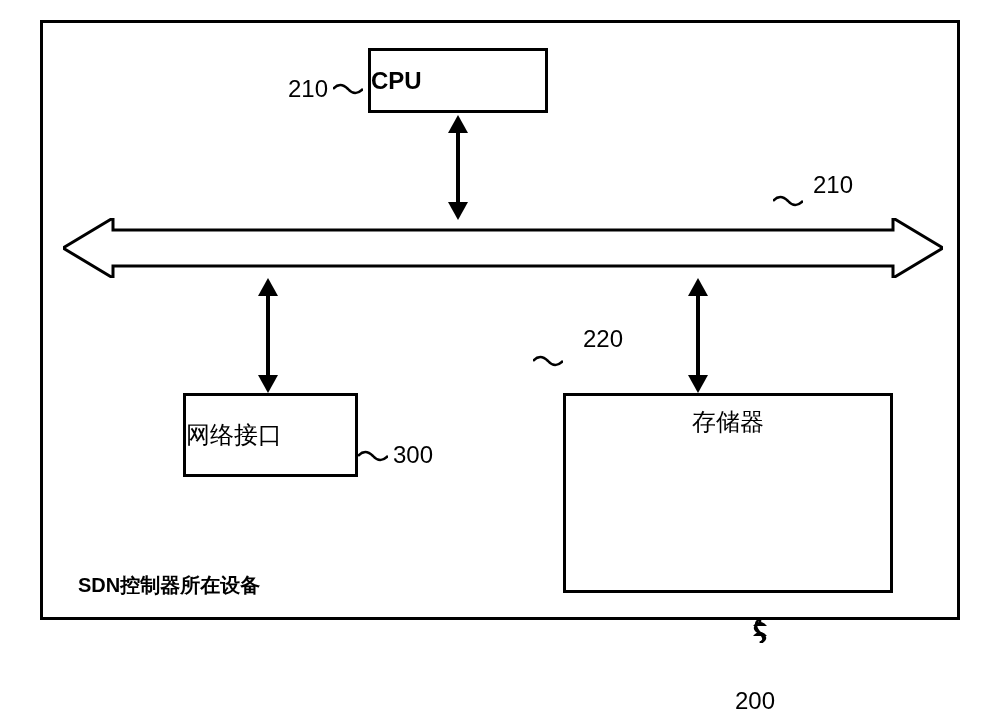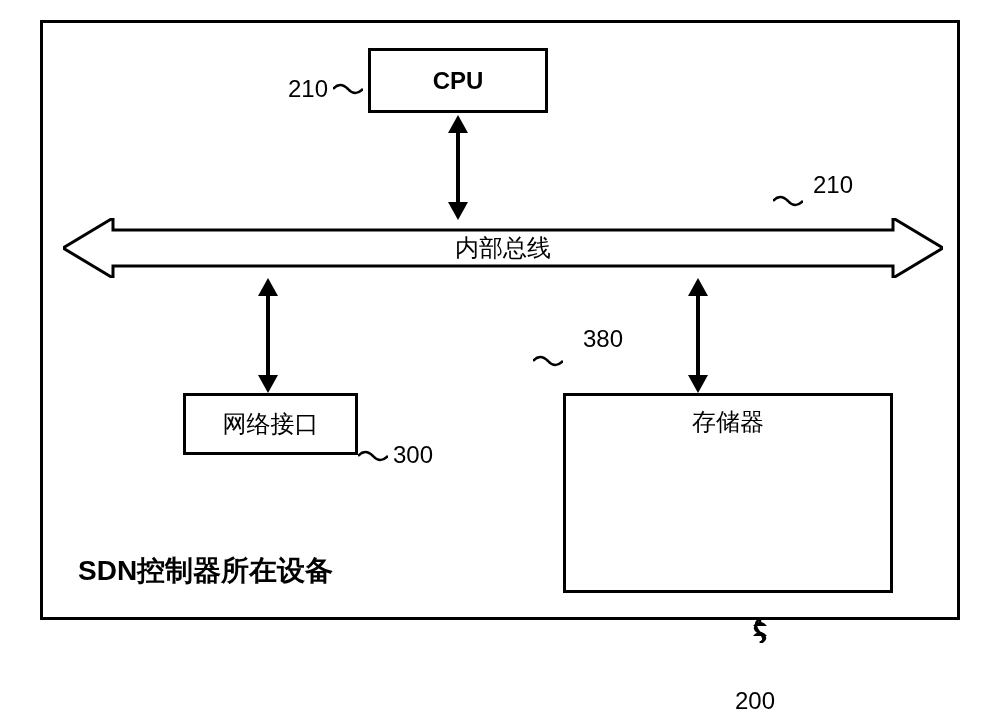--- a/index.html
+++ b/index.html
@@ -18,37 +18,37 @@
       height: 600px;
       border: 3px solid #000;
       background: #fff;
     }
     .box {
       position: absolute;
       border: 3px solid #000;
       background: #fff;
       display: flex;
       align-items: center;
-      justify-content: center;
+      justify-content: flex-start;
       font-size: 24px;
       text-align: center;
     }
     .cpu-box {
       left: 325px;
       top: 25px;
       width: 180px;
       height: 65px;
       font-weight: bold;
       font-family: Arial, sans-serif;
     }
     .network-box {
       left: 140px;
       top: 370px;
       width: 175px;
-      height: 62px;
+      height: 84px;
     }
     .memory-box {
       left: 520px;
       top: 370px;
       width: 330px;
       height: 200px;
       display: block;
       padding-top: 10px;
     }
     .memory-title {
@@ -83,22 +83,22 @@
       font-size: 24px;
     }
     .ref-label {
       position: absolute;
       font-size: 24px;
       font-family: Arial, sans-serif;
     }
     .sdn-label {
       position: absolute;
       left: 35px;
-      bottom: 27px;
-      font-size: 28px;
+      bottom: 18px;
+      font-size: 20px;
       font-weight: bold;
     }
     .squiggle {
       position: absolute;
       width: 30px;
       height: 15px;
     }
     .dbl-arrow {
       position: absolute;
     }
@@ -113,21 +113,20 @@
   </div>
   <svg class="squiggle" style="left:290px; top:58px;">
     <path d="M 0 8 Q 7 0 15 8 Q 22 16 30 8" stroke="#000" stroke-width="2.5" fill="none"></path>
   </svg>
   <div class="ref-label" style="left:245px; top:52px;">210</div>
 
   <div class="bus">
     <svg width="880" height="60">
       <polygon points="0,30 50,0 50,12 830,12 830,0 880,30 830,60 830,48 50,48 50,60" fill="#fff" stroke="#000" stroke-width="3"></polygon>
     </svg>
-    <span class="bus-label">内部总线</span>
   </div>
   <svg class="squiggle" style="left:730px; top:170px;">
     <path d="M 0 8 Q 7 0 15 8 Q 22 16 30 8" stroke="#000" stroke-width="2.5" fill="none"></path>
   </svg>
   <div class="ref-label" style="left:770px; top:148px;">210</div>
 
   <svg class="dbl-arrow" style="left:400px; top:92px; width:30px; height:105px;">
     <line x1="15" y1="12" x2="15" y2="93" stroke="#000" stroke-width="4"></line>
     <polygon points="15,0 5,18 25,18" fill="#000"></polygon>
     <polygon points="15,105 5,87 25,87" fill="#000"></polygon>
@@ -152,21 +151,21 @@
     <path d="M 0 8 Q 7 0 15 8 Q 22 16 30 8" stroke="#000" stroke-width="2.5" fill="none"></path>
   </svg>
   <div class="ref-label" style="left:350px; top:418px;">300</div>
 
   <div class="box memory-box">
     <div class="memory-title">存储器</div>
   </div>
   <svg class="squiggle" style="left:490px; top:330px;">
     <path d="M 0 8 Q 7 0 15 8 Q 22 16 30 8" stroke="#000" stroke-width="2.5" fill="none"></path>
   </svg>
-  <div class="ref-label" style="left:540px; top:302px;">380</div>
+  <div class="ref-label" style="left:540px; top:302px;">220</div>
 
   <div class="sdn-label">SDN控制器所在设备</div>
 
 </div>
 
 <svg class="squiggle" style="position:absolute; left:745px; top:618px; width:30px; height:25px;">
   <path d="M 15 0 Q 7 7 15 15 Q 22 22 15 25" stroke="#000" stroke-width="2.5" fill="none"></path>
   <path d="M 8 8 Q 15 0 22 8 M 8 18 Q 15 10 22 18" stroke="none"></path>
   <path d="M 15 0 L 15 5 Q 5 10 15 15 Q 25 20 15 25" stroke="#000" stroke-width="2.5" fill="none"></path>
 </svg>

